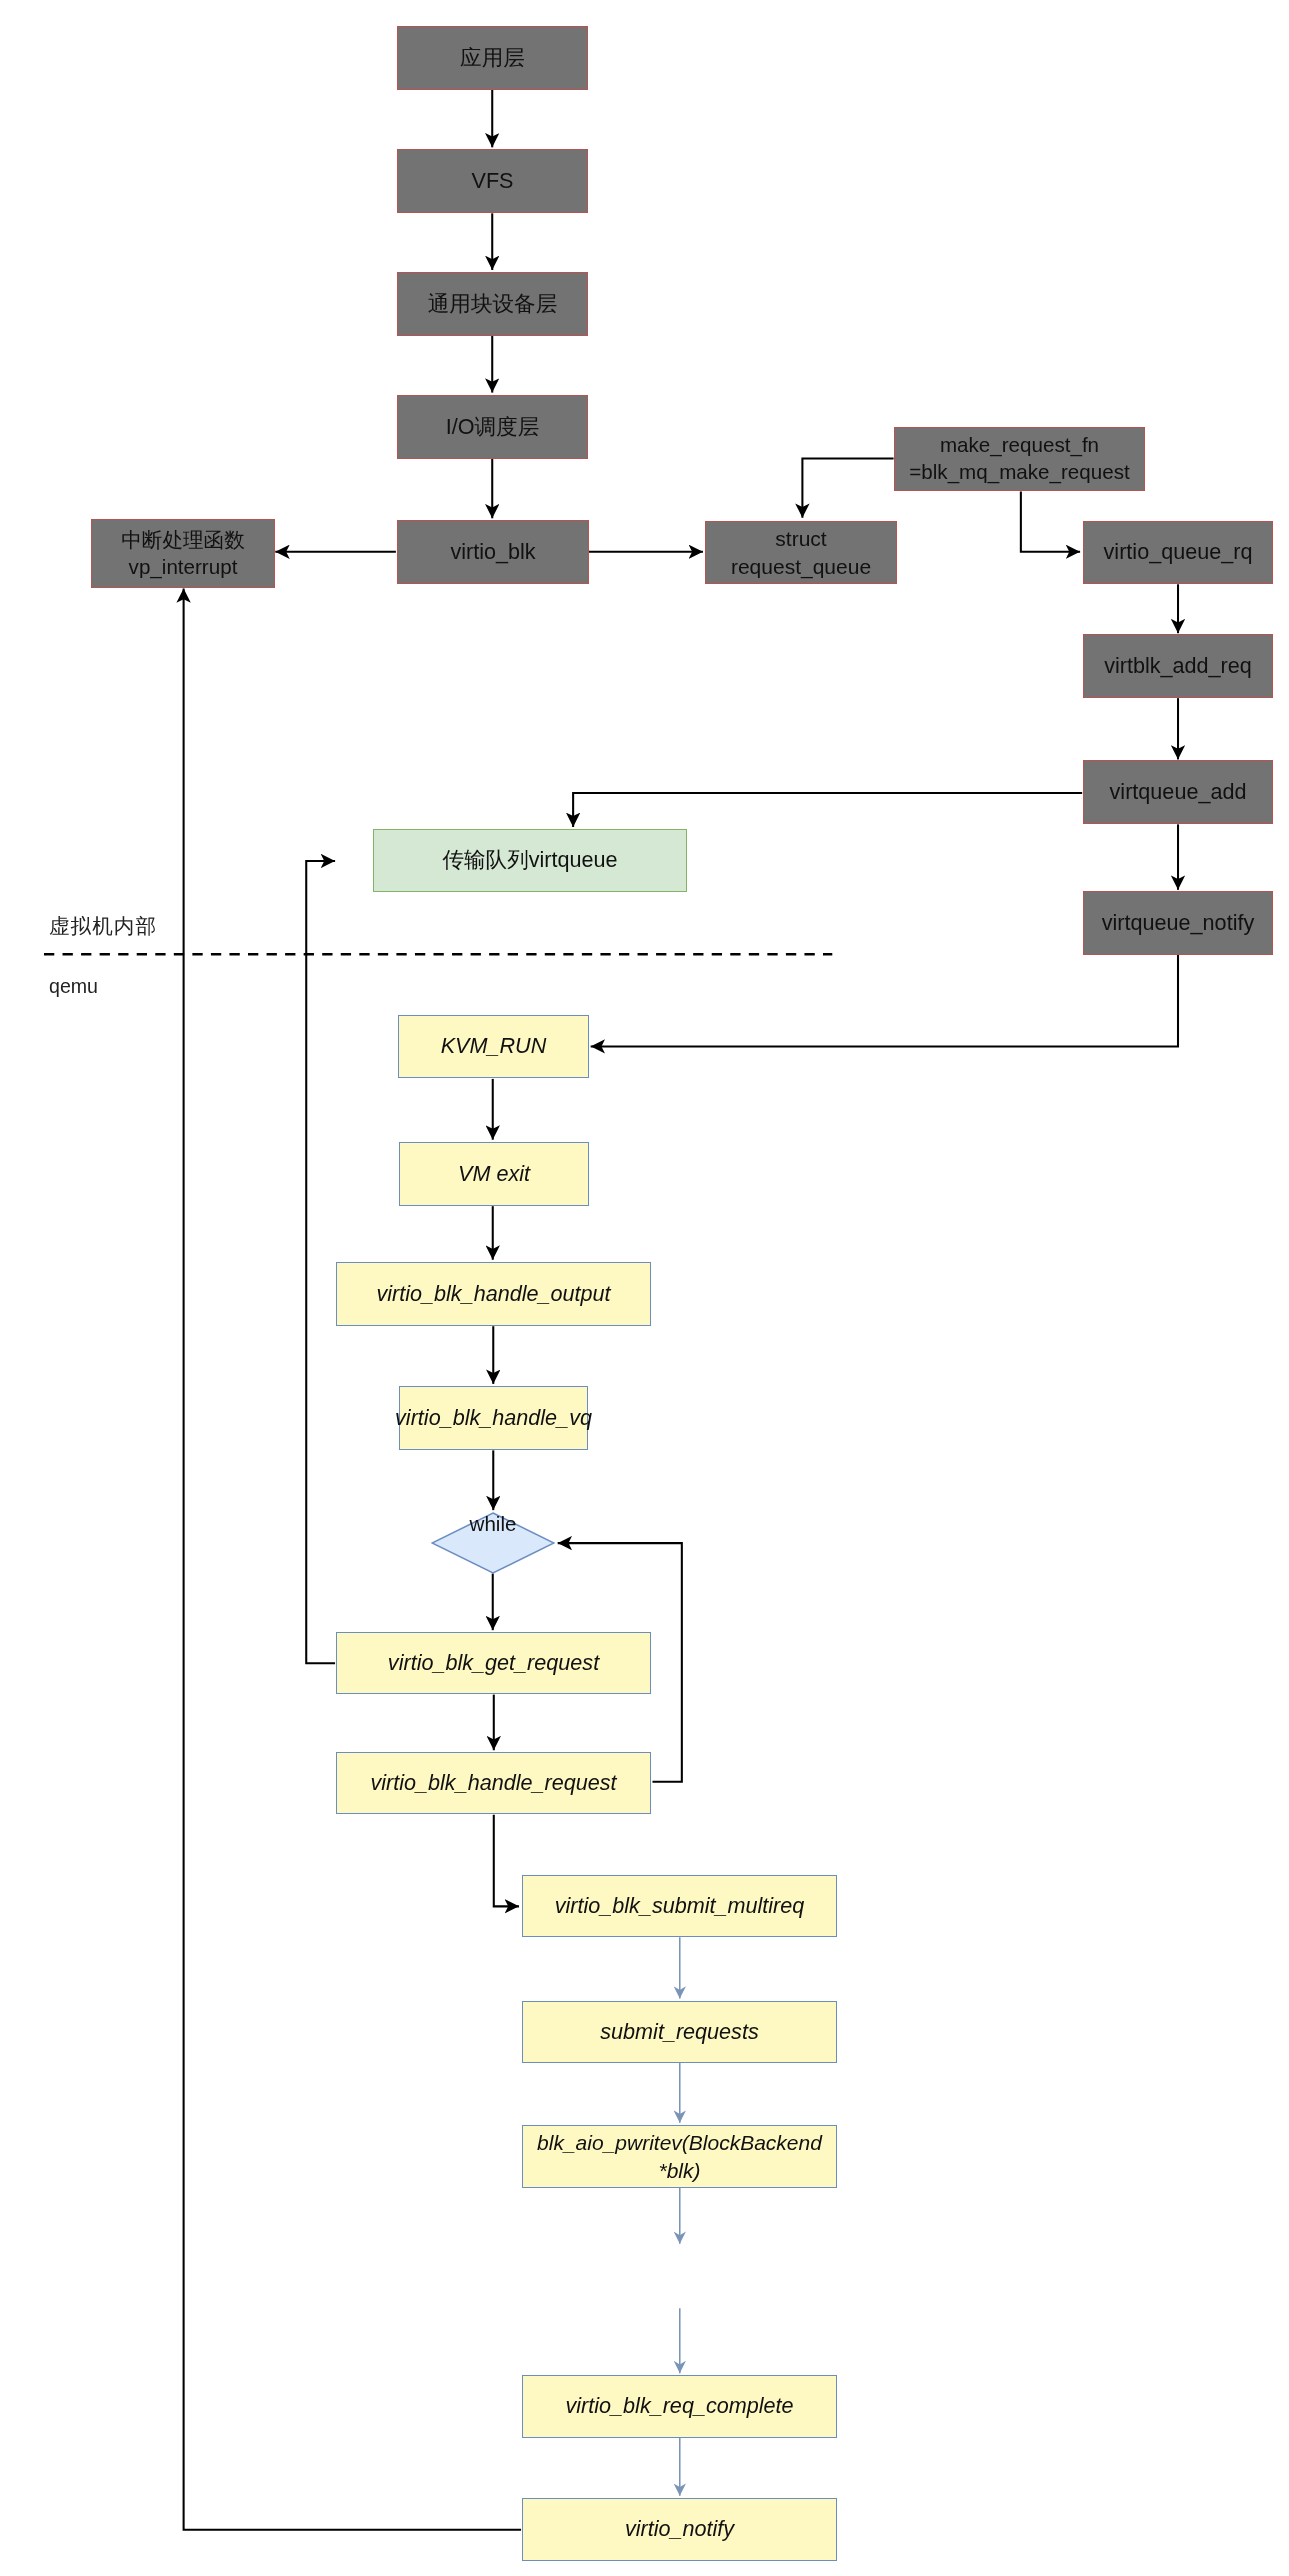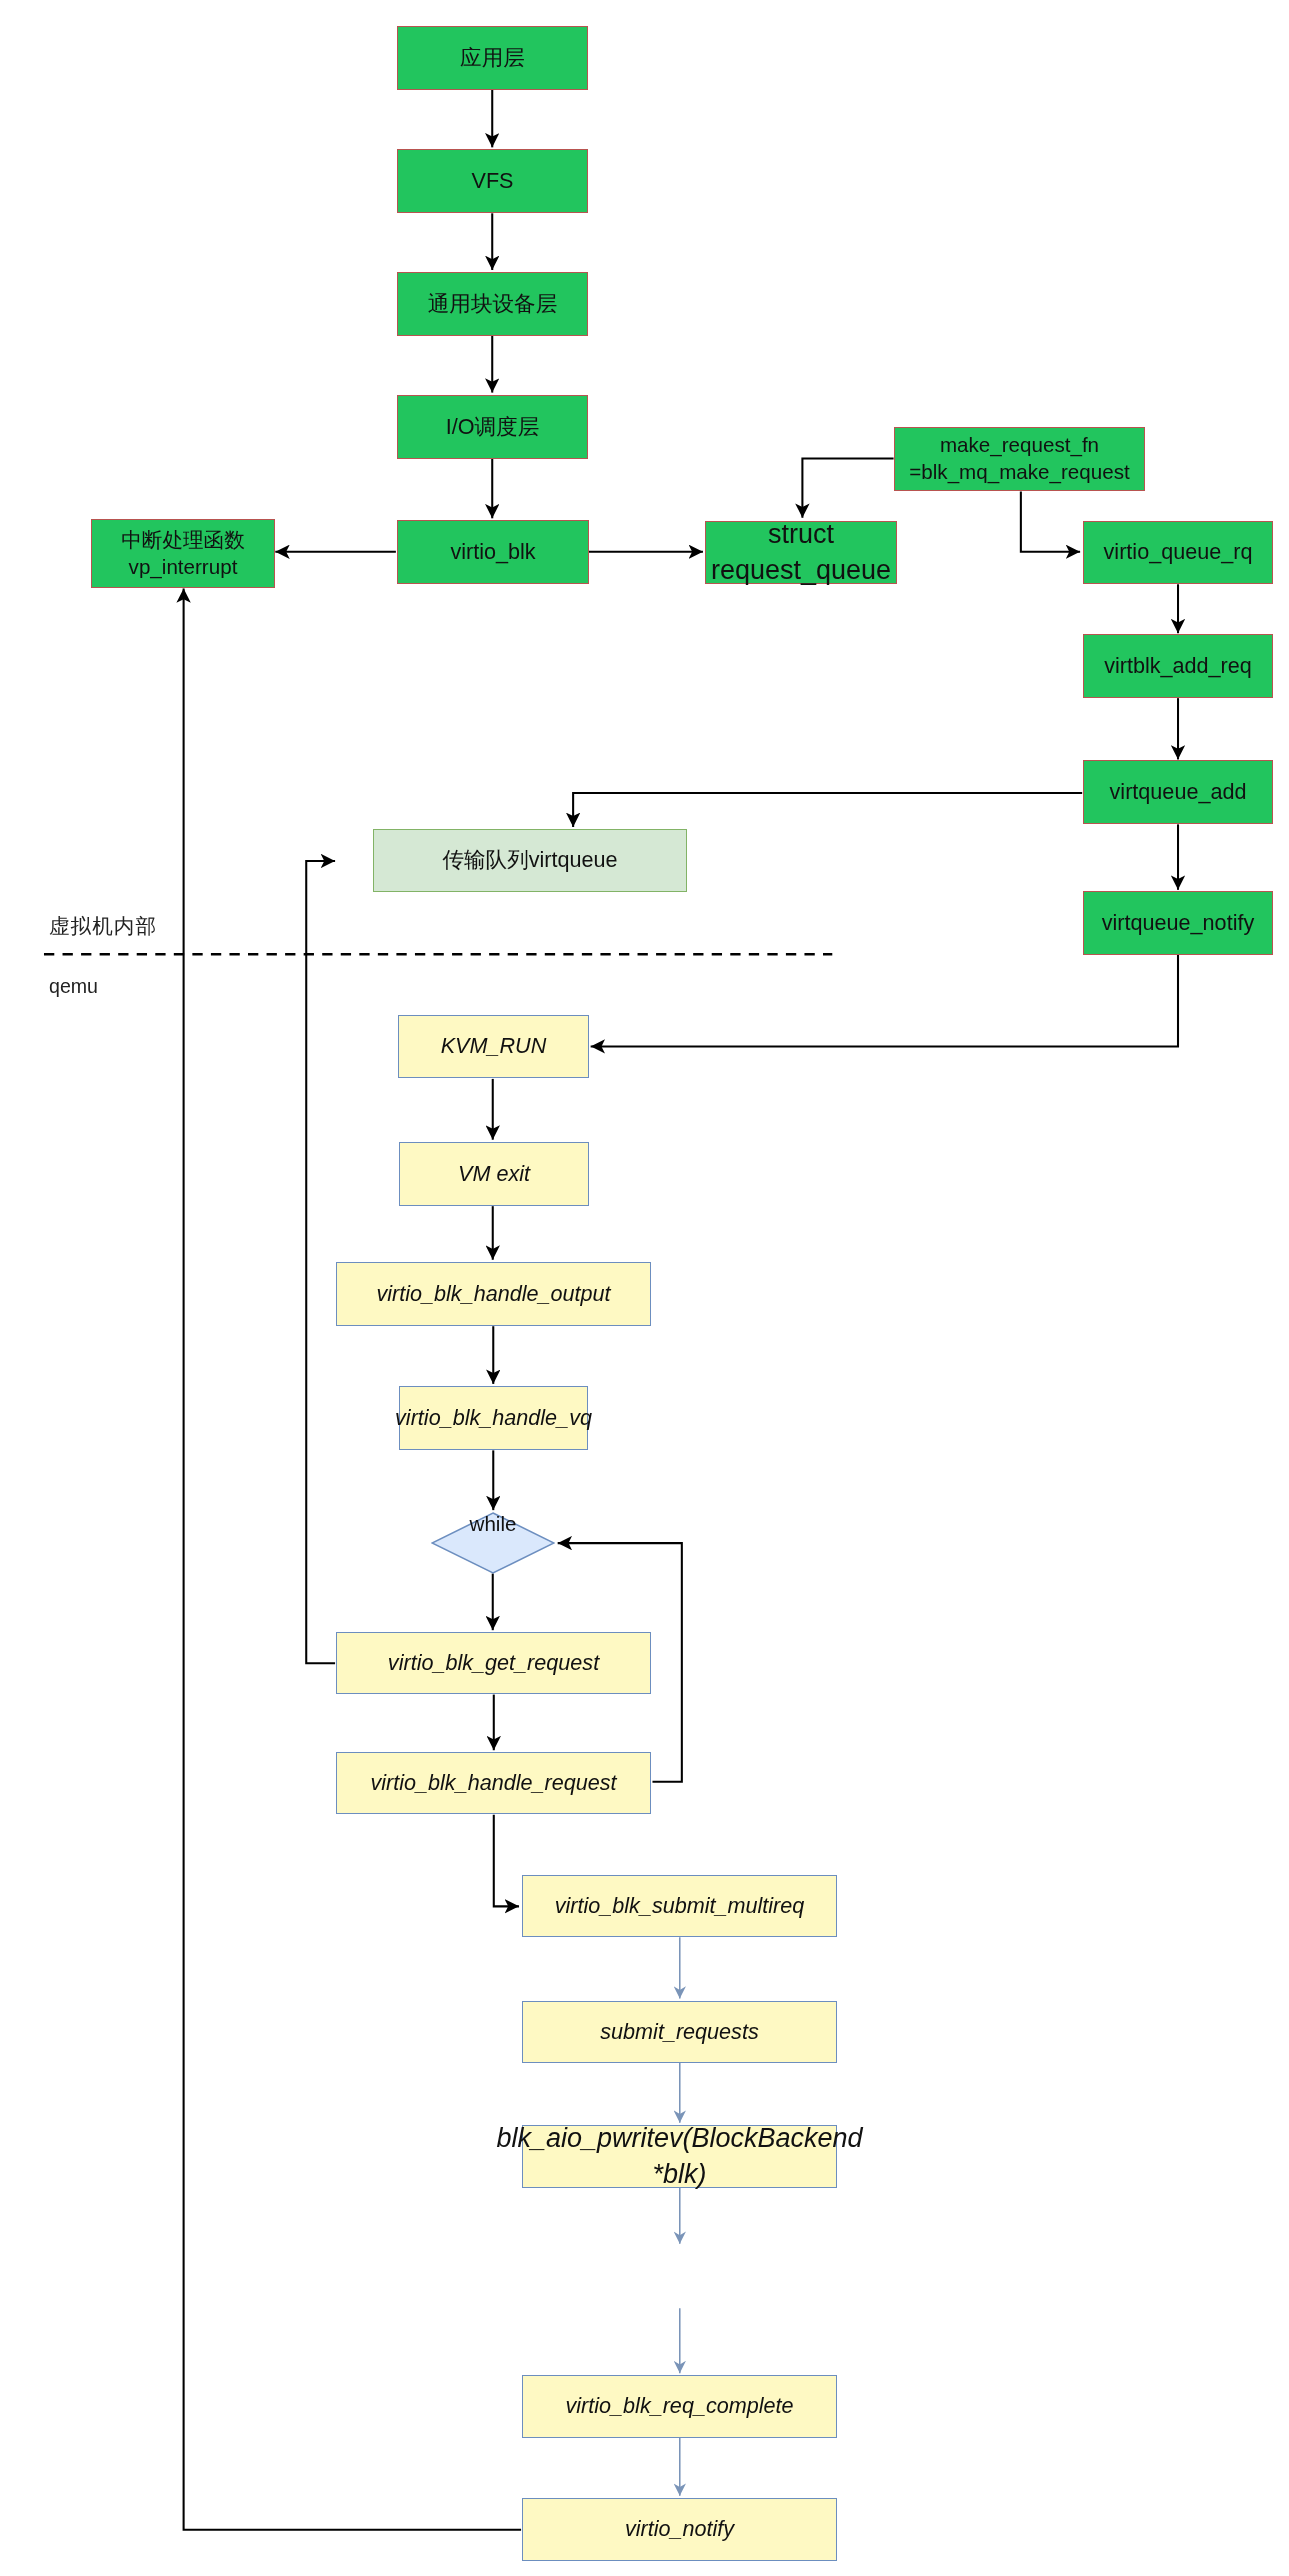--- a/index.html
+++ b/index.html
@@ -12,24 +12,24 @@
   }
   #connectors{position:absolute;left:0;top:0;width:1290px;height:2588px;z-index:1;}
   .node{
     position:absolute;z-index:2;
     display:flex;align-items:center;justify-content:center;
     text-align:center;box-sizing:border-box;
     border:1.5px solid #000;
     font-size:21.6px;color:#111111;line-height:1.3;
     white-space:pre-line;
   }
-  .pink{background:#22c55e;border-color:#b85450;}
+  .pink{background:#737373;border-color:#b85450;}
   .blue{background:#fef9c3;border-color:#6c8ebf;font-style:italic;}
   .green{background:#d5e8d4;border-color:#82b366;margin-left:35px;}
-  .fs38{font-size:27px;}
+  .fs38{font-size:21px;}
   .fs40{font-size:20.6px;}
   .diamond-wrap{
     position:absolute;z-index:2;
     display:flex;justify-content:center;
   }
   .diamond-wrap svg{position:absolute;left:0;top:0;}
   .diamond-label{position:relative;z-index:3;font-size:20.6px;color:#111111;}
   .side-label{
     position:absolute;z-index:2;color:#222222;
     font-size:20.6px;letter-spacing:1px;

